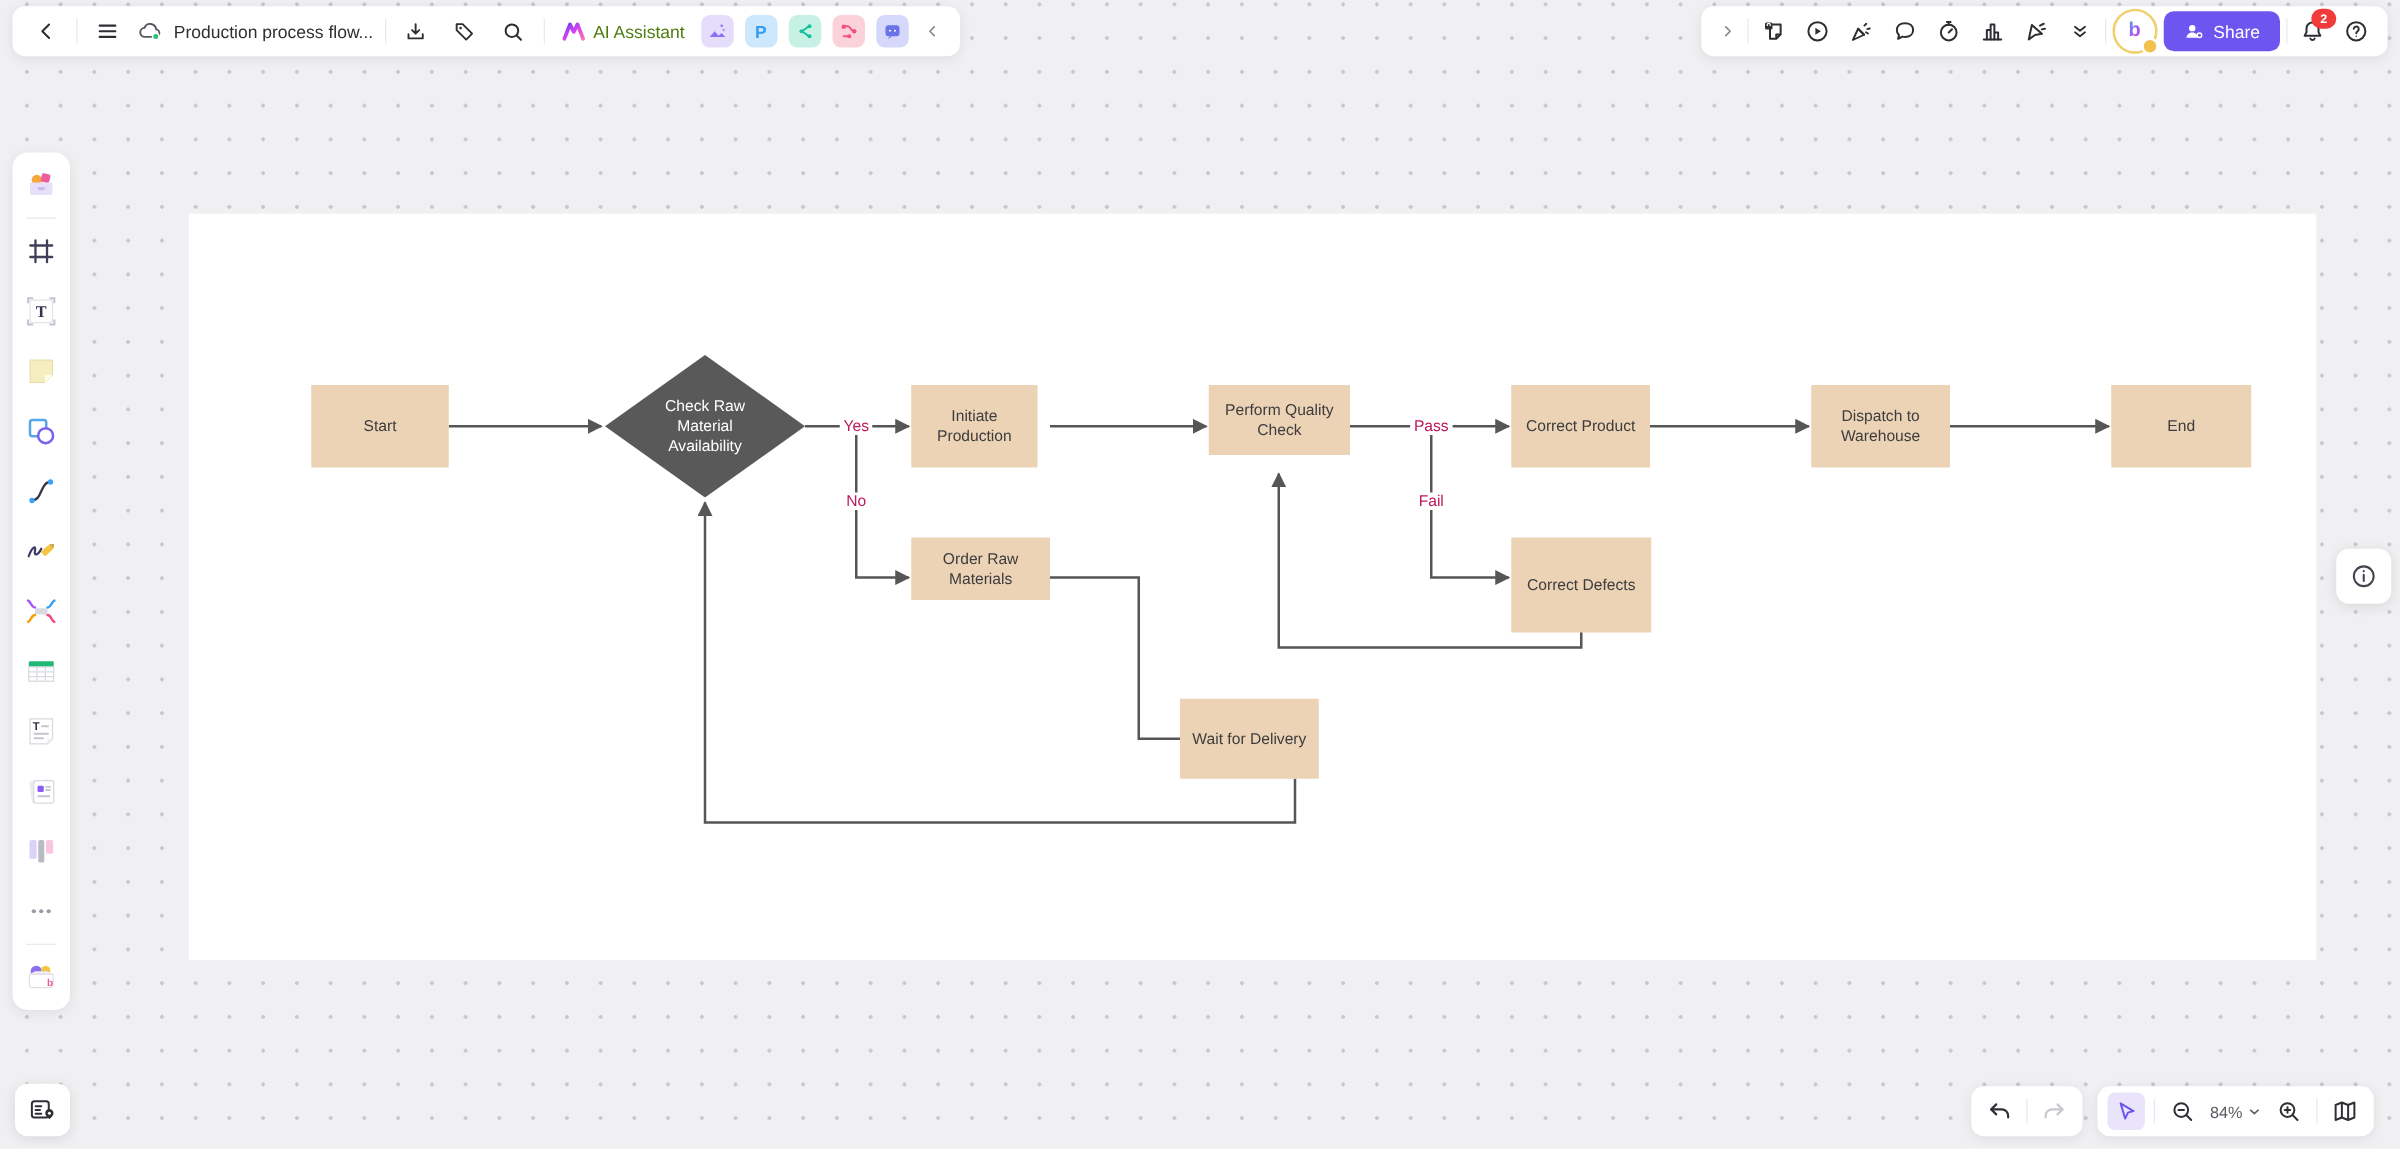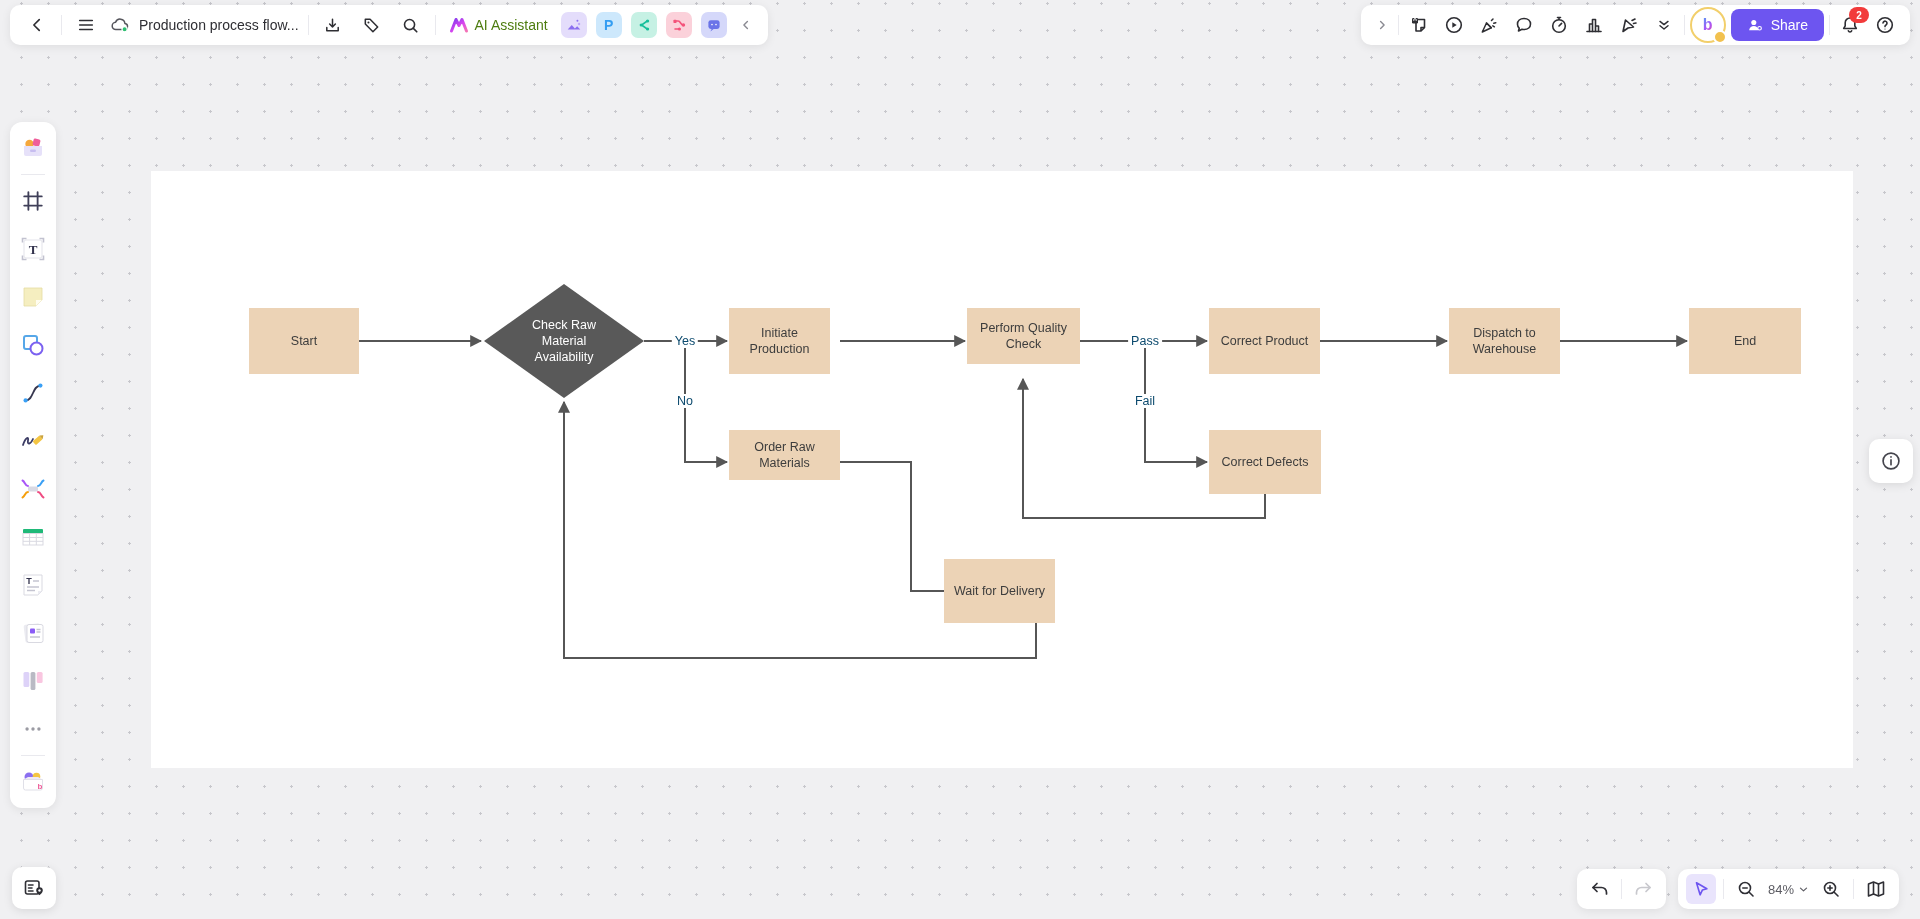--- a/index.html
+++ b/index.html
@@ -42,21 +42,21 @@
   #sidebar .ibtn{width:28px;height:28px;}
   #sidebar .hdiv{width:24px;height:1px;background:#e9e9ee;margin:-8px 0;}
 
   
   #canvas{position:absolute;left:151px;top:171px;width:1702px;height:597px;background:#fff;}
   .node{position:absolute;background:#ecd3b6;display:flex;align-items:center;justify-content:center;text-align:center;font-size:12.5px;color:#3d3d3d;line-height:1.3;box-sizing:border-box;padding:2px;cursor:pointer;}
   #node-check{position:absolute;left:484px;top:284px;width:160px;height:114px;background:#595959;clip-path:polygon(50% 0,100% 50%,50% 100%,0 50%);display:flex;align-items:center;justify-content:center;cursor:pointer;}
   #node-check span{width:94px;text-align:center;font-size:12.5px;color:#fff;line-height:1.3;}
   #flow-svg{position:absolute;left:0;top:0;pointer-events:none;}
   #flow-svg path.edge{pointer-events:stroke;}
-  .edge-label{position:absolute;transform:translate(-50%,-50%);background:#fff;padding:0 3px;font-size:12.5px;color:#0c4a6e;cursor:pointer;}
+  .edge-label{position:absolute;transform:translate(-50%,-50%);background:#fff;padding:0 3px;font-size:12.5px;color:#be185d;cursor:pointer;}
 
   
   #info-btn{position:absolute;left:1869px;top:439px;width:44px;height:44px;border-radius:10px;background:#fff;border:none;box-shadow:0 2px 10px rgba(0,0,0,.1);display:flex;align-items:center;justify-content:center;cursor:pointer;}
   #map-btn{position:absolute;left:12px;top:867px;width:44px;height:42px;border-radius:10px;background:#fff;border:none;box-shadow:0 2px 10px rgba(0,0,0,.1);display:flex;align-items:center;justify-content:center;cursor:pointer;}
 
   
   #undo-pill{left:1577px;top:869px;height:40px;padding:0 8px;gap:6px;border-radius:10px;}
   #zoom-pill{left:1678px;top:869px;height:40px;padding:0 8px;gap:7px;border-radius:10px;}
   #cursor-btn{background:#e9e4fc;}
   #zoom-level{display:flex;align-items:center;gap:4px;border:none;background:transparent;padding:0;cursor:pointer;}
@@ -105,21 +105,21 @@
   </div>
 <div class="node" style="left:1449px;top:308px;width:111px;height:66px;">
     <span>Dispatch to Warehouse</span>
   </div>
 <div class="node" style="left:1689px;top:308px;width:112px;height:66px;">
     <span>End</span>
   </div>
 <div class="node" style="left:729px;top:430px;width:111px;height:50px;">
     <span>Order Raw Materials</span>
   </div>
-<div class="node" style="left:1209px;top:430px;width:112px;height:64px;">
+<div class="node" style="left:1209px;top:430px;width:112px;height:76px;">
     <span>Correct Defects</span>
   </div>
 <div class="node" style="left:944px;top:559px;width:111px;height:64px;">
     <span>Wait for Delivery</span>
   </div>
 
 <span class="edge-label" style="left:685px;top:341px;">Yes</span>
 <span class="edge-label" style="left:685px;top:401px;">No</span>
 <span class="edge-label" style="left:1145px;top:341px;">Pass</span>
 <span class="edge-label" style="left:1145px;top:401px;">Fail</span>

